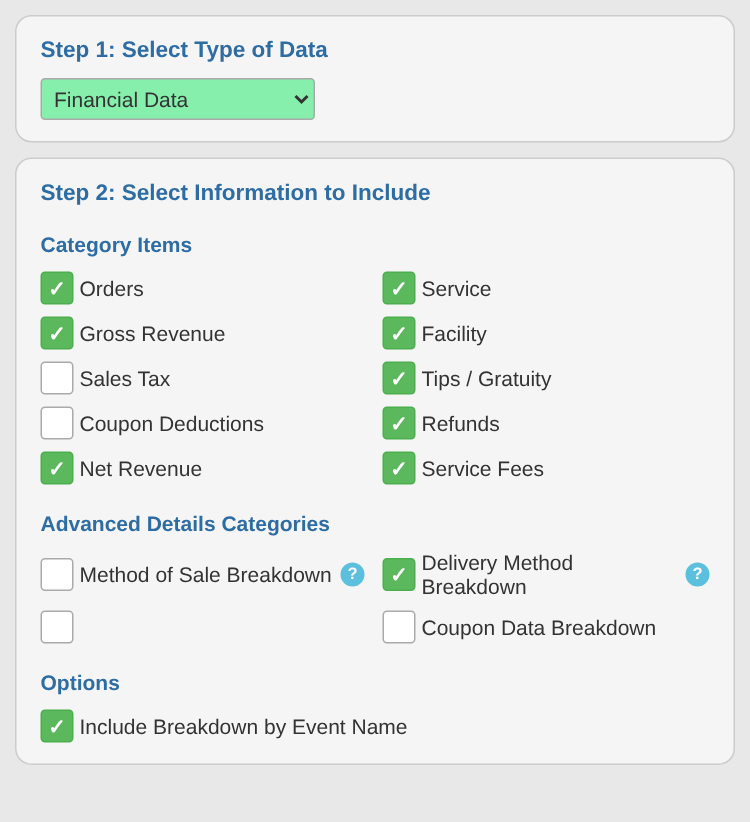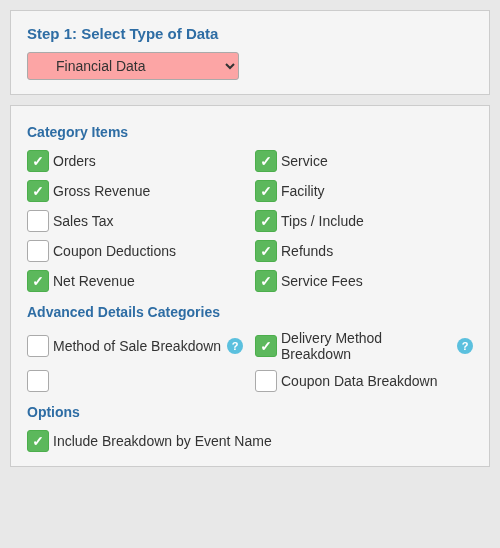--- a/index.html
+++ b/index.html
@@ -9,48 +9,48 @@
       background: #e8e8e8;
       width: 500px;
       min-height: 548px;
       padding: 10px;
       color: #333;
     }
 
     .card {
       background: #f5f5f5;
       border: 1px solid #ccc;
-      border-radius: 0;
+      border-radius: 11px;
       padding: 14px 16px;
       margin-bottom: 10px;
     }
 
     .step-title {
       font-weight: bold;
       font-size: 15px;
       color: #2e6da4;
       margin-bottom: 10px;
     }
 
     select {
-      width: 212px;
-      padding: 4px 24px;
+      width: 183px;
+      padding: 4px 4px;
       border: 1px solid #aaa;
       border-radius: 3px;
-      background: #fca5a5;
+      background: #86efac;
       font-size: 14px;
       color: #333;
     }
 
     .section-title {
       font-weight: bold;
       font-size: 14px;
       color: #2e6da4;
       margin-bottom: 10px;
-      margin-top: 4px;
+      margin-top: 18px;
     }
 
     .checkbox-grid {
       display: grid;
       grid-template-columns: 1fr 1fr;
       gap: 8px 10px;
       margin-bottom: 12px;
     }
 
     .checkbox-item {
@@ -107,20 +107,21 @@
   </style>
 </head>
 <body>
 
 <div class="card">
   <div class="step-title">Step 1: Select Type of Data</div>
   <select><option>Financial Data</option><option>Attendance Data</option><option>Demographic Data</option></select>
 </div>
 
 <div class="card">
+  <div class="step-title">Step 2: Select Information to Include</div>
 
   <div class="section-title">Category Items</div>
 
   <div class="checkbox-grid">
 
     <div class="checkbox-item">
       <div class="checkbox-box checked"></div>
       <span class="checkbox-label">Orders</span>
     </div>
     <div class="checkbox-item">
@@ -136,21 +137,21 @@
       <div class="checkbox-box checked"></div>
       <span class="checkbox-label">Facility</span>
     </div>
 
     <div class="checkbox-item">
       <div class="checkbox-box"></div>
       <span class="checkbox-label">Sales Tax</span>
     </div>
     <div class="checkbox-item">
       <div class="checkbox-box checked"></div>
-      <span class="checkbox-label">Tips / Include</span>
+      <span class="checkbox-label">Tips / Gratuity</span>
     </div>
 
     <div class="checkbox-item">
       <div class="checkbox-box"></div>
       <span class="checkbox-label">Coupon Deductions</span>
     </div>
     <div class="checkbox-item">
       <div class="checkbox-box checked"></div>
       <span class="checkbox-label">Refunds</span>
     </div>

